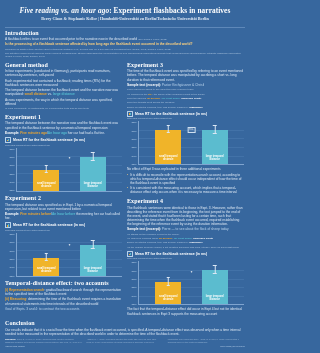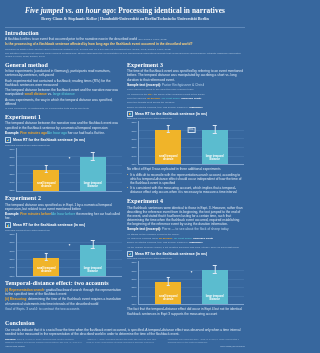--- a/index.html
+++ b/index.html
@@ -86,21 +86,21 @@
   .foot{display:flex;justify-content:space-between;margin-top:2px;
         font-size:2.1px;color:#9dbada;font-weight:700;}
 </style>
 </head>
 <body>
 
 <div class="poster">
 
   <div class="hdr">
     <div class="title">
-      <span>Five jumped vs. an hour ago</span><span class="roman">: Processing identical in narratives</span>
+      <span>Five reading vs. an hour ago</span><span class="roman">: Experiment flashbacks in narratives</span>
     </div>
     <div class="authors">Berry Claus &amp; Stephanie Keller  |  Humboldt-Universität zu Berlin/Technische Universität Berlin</div>
   </div>
   <div class="rule"></div>
 
   <div class="sec">
     <h2>Introduction</h2>
     <p><span>A flashback refers to an event that occurred prior to the narrative now in the described world</span> <span class="tiny">(see Claus &amp; Keller, 2015)</span></p>
     <p class="q">Is the processing of a flashback sentence affected by how long ago the flashback event occurred in the described world?</p>
     <p class="tiny">Research on shifts in time and the effect of temporal distance (e.g., an hour ago vs. a day ago) on processing time (Claus, 1998; Claus &amp; Keller, 2015)</p>

